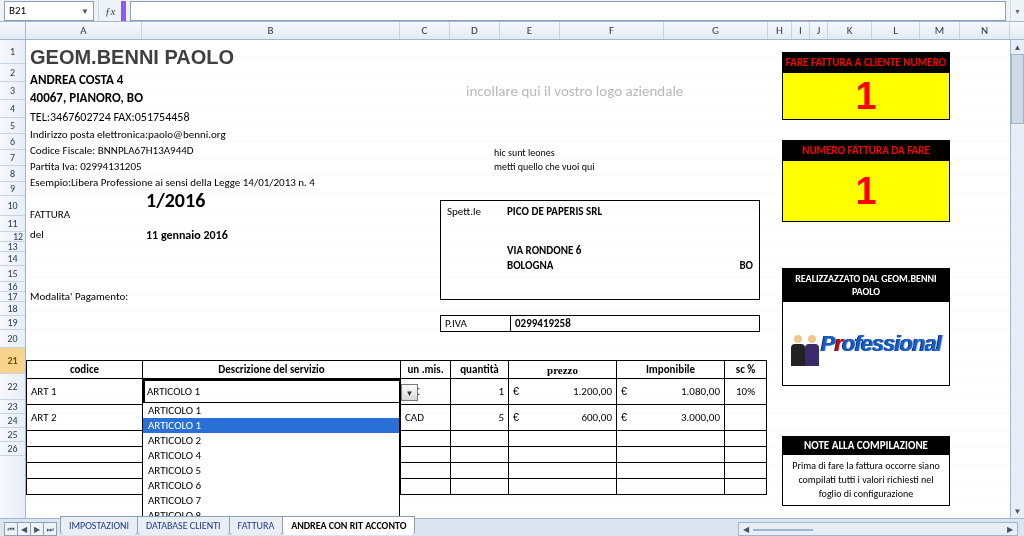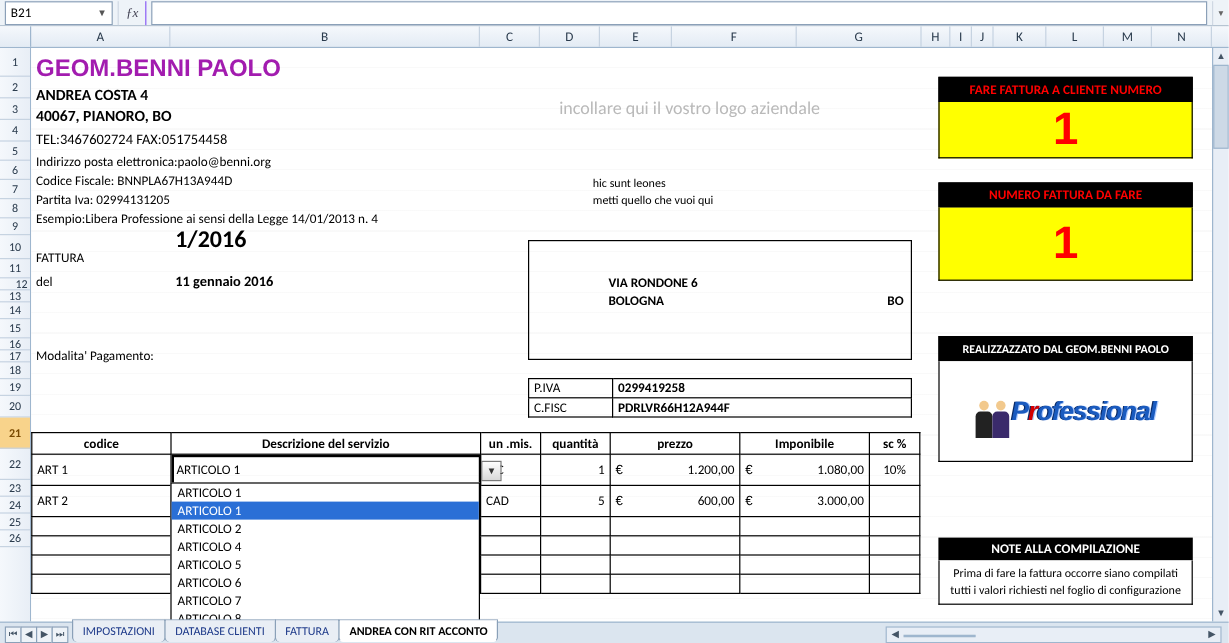--- a/index.html
+++ b/index.html
@@ -33,21 +33,21 @@
     align-items: center;
     justify-content: space-between;
   }
   .namebox .dd { font-size: 8px; color: #555; }
   .fxicon {
     font-style: italic;
     font-family: "Times New Roman", serif;
     color: #445;
     padding: 0 6px;
     border-left: 1px solid #cfd8e3;
-    border-right: 1px solid #8b5cf6;
+    border-right: 5px solid #8b5cf6;
     height: 20px;
     line-height: 20px;
   }
   .formulabar {
     flex: 1;
     height: 20px;
     border: 1px solid #8ba0b8;
     background: #fff;
     margin: 0 4px;
   }
@@ -109,37 +109,37 @@
     position:absolute; inset:0;
     background-image:
       repeating-linear-gradient(to bottom, transparent 0, transparent 16px, #e8e8e8 16px, #e8e8e8 17px);
     opacity:.25;
     pointer-events:none;
   }
 
   
   .abs { position:absolute; }
 
-  .company-name { color:#a21caf; font-family: Arial, sans-serif; font-weight:bold; font-size:20px; }
+  .company-name { color:#404040; font-family: Arial, sans-serif; font-weight:bold; font-size:20px; }
   .bold { font-weight:bold; }
   .gray-note { color:#b9b9b9; font-size:15px; font-style:normal; }
 
   
   .clientbox {
     border: 1.5px solid #000;
     padding: 3px 6px;
     font-size: 11px;
     line-height: 15px;
   }
   .clientbox .bold { font-weight:bold; }
   .clientbox .row { display:flex; }
   .clientbox .row span:first-child { width:60px; }
 
   
-  .sidebox { width: 212px; margin-top: 12px; }
+  .sidebox { width: 168px; }
   .blackhdr {
     background:#000; color:#f00; font-weight:bold; text-align:center;
     font-size:11px; padding:3px 2px; border:1px solid #000;
   }
   .yellowbig {
     background:#ff0; color:#f00; font-family: Arial; font-weight:bold;
     font-size:38px; text-align:center; line-height:46px; border:1px solid #000; border-top:none;
   }
   .blackhdr.small { font-size:10px; color:#fff; }
   .logoarea {
@@ -335,55 +335,55 @@
     <div class="abs" style="left:468px; top:106px; font-size:10px;">hic sunt leones</div>
     <div class="abs" style="left:468px; top:120px; font-size:10px;">metti quello che vuoi qui</div>
 
     <div class="abs" style="left:4px; top:168px;">FATTURA</div>
     <div class="abs bold" style="left:120px; top:148px; font-size:20px;">1/2016</div>
     <div class="abs" style="left:4px; top:188px;">del</div>
     <div class="abs bold" style="left:120px; top:188px; font-size:12px;">11 gennaio 2016</div>
     <div class="abs" style="left:4px; top:250px;">Modalita' Pagamento:</div>
 
     <div class="abs clientbox" style="left:414px; top:160px; width:320px; height:100px;">
+      <div class="row">
+          <span>Spett.le</span>
+          <span class="bold">PICO DE PAPERIS SRL</span>
+        </div>
       <div style="height:24px;"></div>
       <div class="row">
           <span></span>
           <span class="bold">VIA RONDONE 6</span>
         </div>
       <div class="row">
           <span></span>
           <span class="bold" style="flex:1">BOLOGNA</span>
           <span class="bold">BO</span>
         </div>
     </div>
 
     <div class="abs" style="left:414px; top:275px; width:320px;">
       <table style="border-collapse:collapse;width:100%;font-size:11px;">
         <tbody>
             <tr>
               <td style="border:1px solid #000;padding:1px 4px;width:70px;">P.IVA</td>
             <td style="border:1px solid #000;padding:1px 4px;font-weight:bold;">0299419258</td>
             </tr>
-        <tr>
-              <td style="border:1px solid #000;padding:1px 4px;">C.FISC</td>
-            <td style="border:1px solid #000;padding:1px 4px;font-weight:bold;">PDRLVR66H12A944F</td>
-            </tr>
       </tbody>
         </table>
     </div>
 
     <table class="inv abs" style="left:0; top:320px;">
       <thead>
           <tr id="inv-hdr">
             <th style="width: 116px;">codice</th>
             <th style="width: 258px;">Descrizione del servizio</th>
             <th style="width: 50px;">un .mis.</th>
             <th style="width: 58px;">quantità</th>
-            <th style="width: 108px;">prezzo</th>
+            <th style="width: 108px; font-family: Liberation Serif, serif;">prezzo</th>
             <th style="width: 108px;">Imponibile</th>
             <th style="width: 42px;">sc %</th>
           </tr>
         </thead>
       <tbody id="inv-body">
           <tr style="height: 26px;">
             <td>ART 1</td>
             <td>ARTICOLO 1</td>
             <td>A.C</td>
             <td class="r">1</td>

